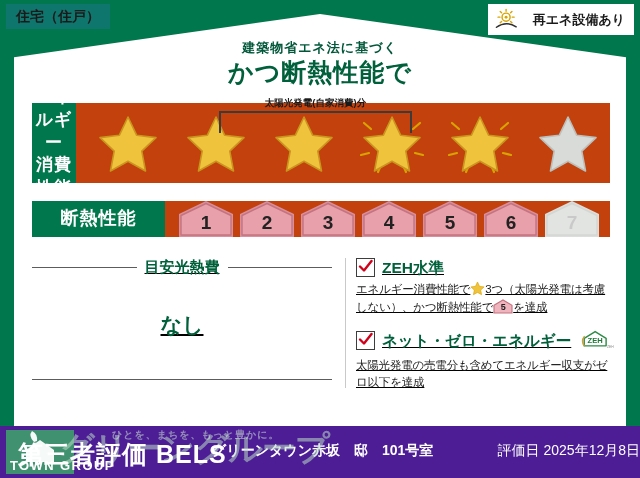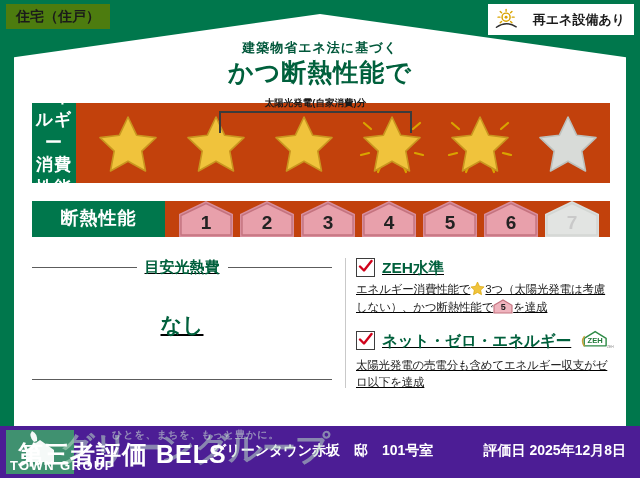--- a/index.html
+++ b/index.html
@@ -16,21 +16,21 @@
     background:#ffffff;
     clip-path:polygon(50% 0%, 100% 48%, 100% 100%, 0% 100%, 0% 48%);
   }
   .body-white{
     position:absolute;left:14px;top:96px;width:612px;height:330px;background:#ffffff;
   }
 
   
   .top-tag{
     position:absolute;left:6px;top:4px;
-    background:#4d7c0f;color:#1a1a1a;
+    background:#0f766e;color:#1a1a1a;
     padding:5px 10px 6px 10px;
     font-size:14px;font-weight:bold;letter-spacing:0px;
     line-height:1;
     z-index:8;
   }
   .reene-badge{
     position:absolute;right:6px;top:4px;
     background:#ffffff;
     padding:4px 9px 5px 6px;
     display:flex;align-items:center;gap:13px;
@@ -126,21 +126,21 @@
 
   
   .footer{
     position:absolute;left:0;bottom:0;width:640px;height:52px;background:#4c1d95;
     display:flex;align-items:center;
   }
   .footer .prop{
     position:absolute;left:212px;top:16px;color:#ffffff;font-size:14px;font-weight:bold;white-space:nowrap;
   }
   .footer .date{
-    position:absolute;right:14px;top:16px;color:#ffffff;font-size:14px;font-weight:bold;white-space:nowrap;
+    position:absolute;right:0;top:16px;color:#ffffff;font-size:14px;font-weight:normal;white-space:nowrap;
   }
 
   
   .wm-town{
     position:absolute;left:4px;bottom:2px;width:150px;height:48px;z-index:9;
   }
   .wm-town .tg-text{
     position:absolute;left:6px;bottom:3px;font-size:13px;letter-spacing:1.4px;
     color:#ffffff;font-weight:bold;
   }

